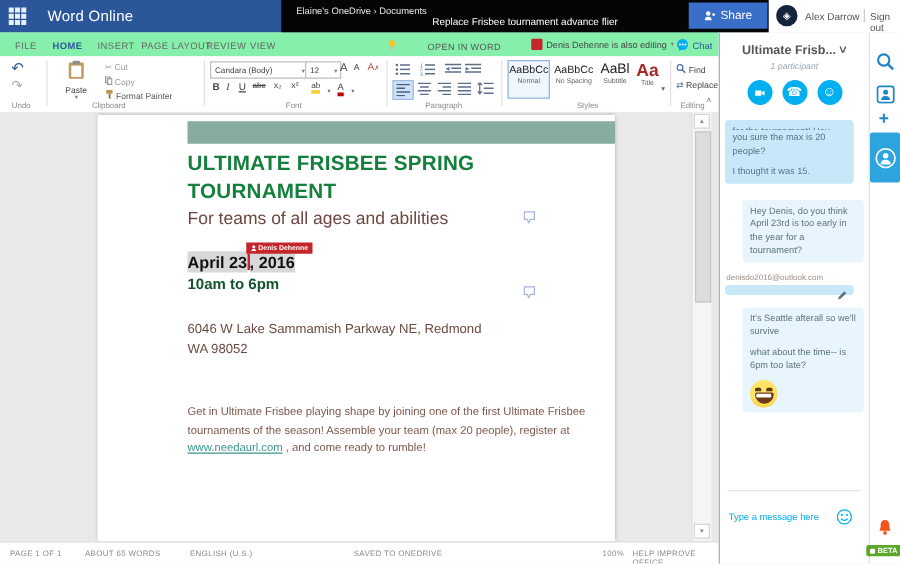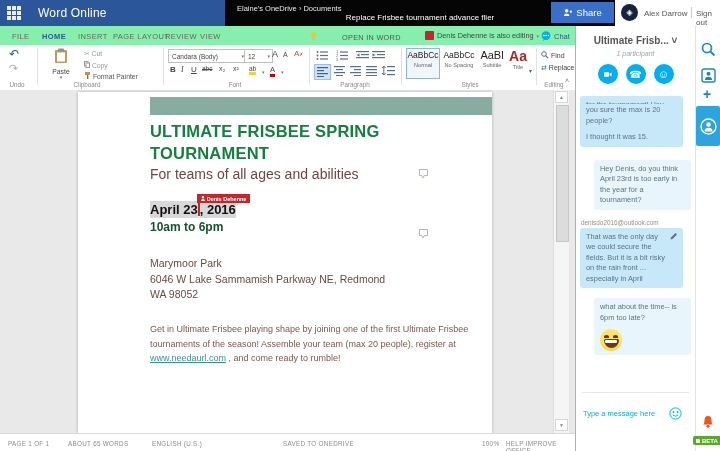--- a/index.html
+++ b/index.html
@@ -332,21 +332,20 @@
         <span class="hl">April 23</span><span class="inspt"><span class="flag">
               <svg width="4" height="5" viewBox="0 0 4 5">
                 <circle cx="2" cy="1.3" r="1.2" fill="#fff"></circle>
                 <path d="M0 5 Q0 3 2 3 Q4 3 4 5 Z" fill="#fff"></path>
               </svg>
               <span>Denis Dehenne</span>
             </span></span><span class="hl">, 2016</span>
       </div>
       <div class="abs dtime">10am to 6pm</div>
       <div class="abs dven">
-        <div>Marymoor Park</div>
         <div>6046 W Lake Sammamish Parkway NE, Redmond</div>
         <div>WA 98052</div>
       </div>
       <div class="abs dpara"><span>Get in Ultimate Frisbee playing shape by joining one of the first Ultimate Frisbee tournaments of the season!  Assemble your team (max 20 people), register at </span><span class="dlink">www.needaurl.com</span><span> , and come ready to rumble!</span></div>
       <svg class="abs cmticon" style="left:340px;top:76px;" viewBox="0 0 11 12">
           <path d="M1.5 1.5 h8 v6 h-3.2 l-1.3 2.6 l-1.3 -2.6 h-2.2 Z" fill="#fdfeff" stroke="#a9b4dc" stroke-width="1"></path>
         </svg>
       <svg class="abs cmticon" style="left:340px;top:136px;" viewBox="0 0 11 12">
           <path d="M1.5 1.5 h8 v6 h-3.2 l-1.3 2.6 l-1.3 -2.6 h-2.2 Z" fill="#fdfeff" stroke="#a9b4dc" stroke-width="1"></path>
         </svg>
@@ -392,23 +391,23 @@
         <p>I thought it was 15.</p>
       </div>
       <div class="bub alex" style="margin-top:13px;">
         <p>Hey Denis, do you think April 23rd is too early in the year for a tournament?</p>
       </div>
       <div class="email">denisdo2016@outlook.com</div>
       <div class="bub denis">
         <svg class="pencil" viewBox="0 0 8 8">
             <path d="M0.5 7.5 L1 5.5 L5.5 1 L7 2.5 L2.5 7 Z" fill="#5a7482"></path>
           </svg>
-        <p style="padding-right:10px;">That was the only day we could secure the fields.  But it is a bit risky on the rain front ... especially in April</p>
       </div>
       <div class="bub alex" style="margin-top:10px;">
+        <p>It's Seattle afterall so we'll survive</p>
         <p>what about the time-- is 6pm too late?</p>
         <div class="emoji">
             <span class="eyes"></span>
             <span class="mouth"></span>
           </div>
       </div>
     </div>
     <div class="abs cdivider"></div>
     <input class="abs cinput" placeholder="Type a message here" style="">
     <svg class="abs smiley" viewBox="0 0 13 13">

